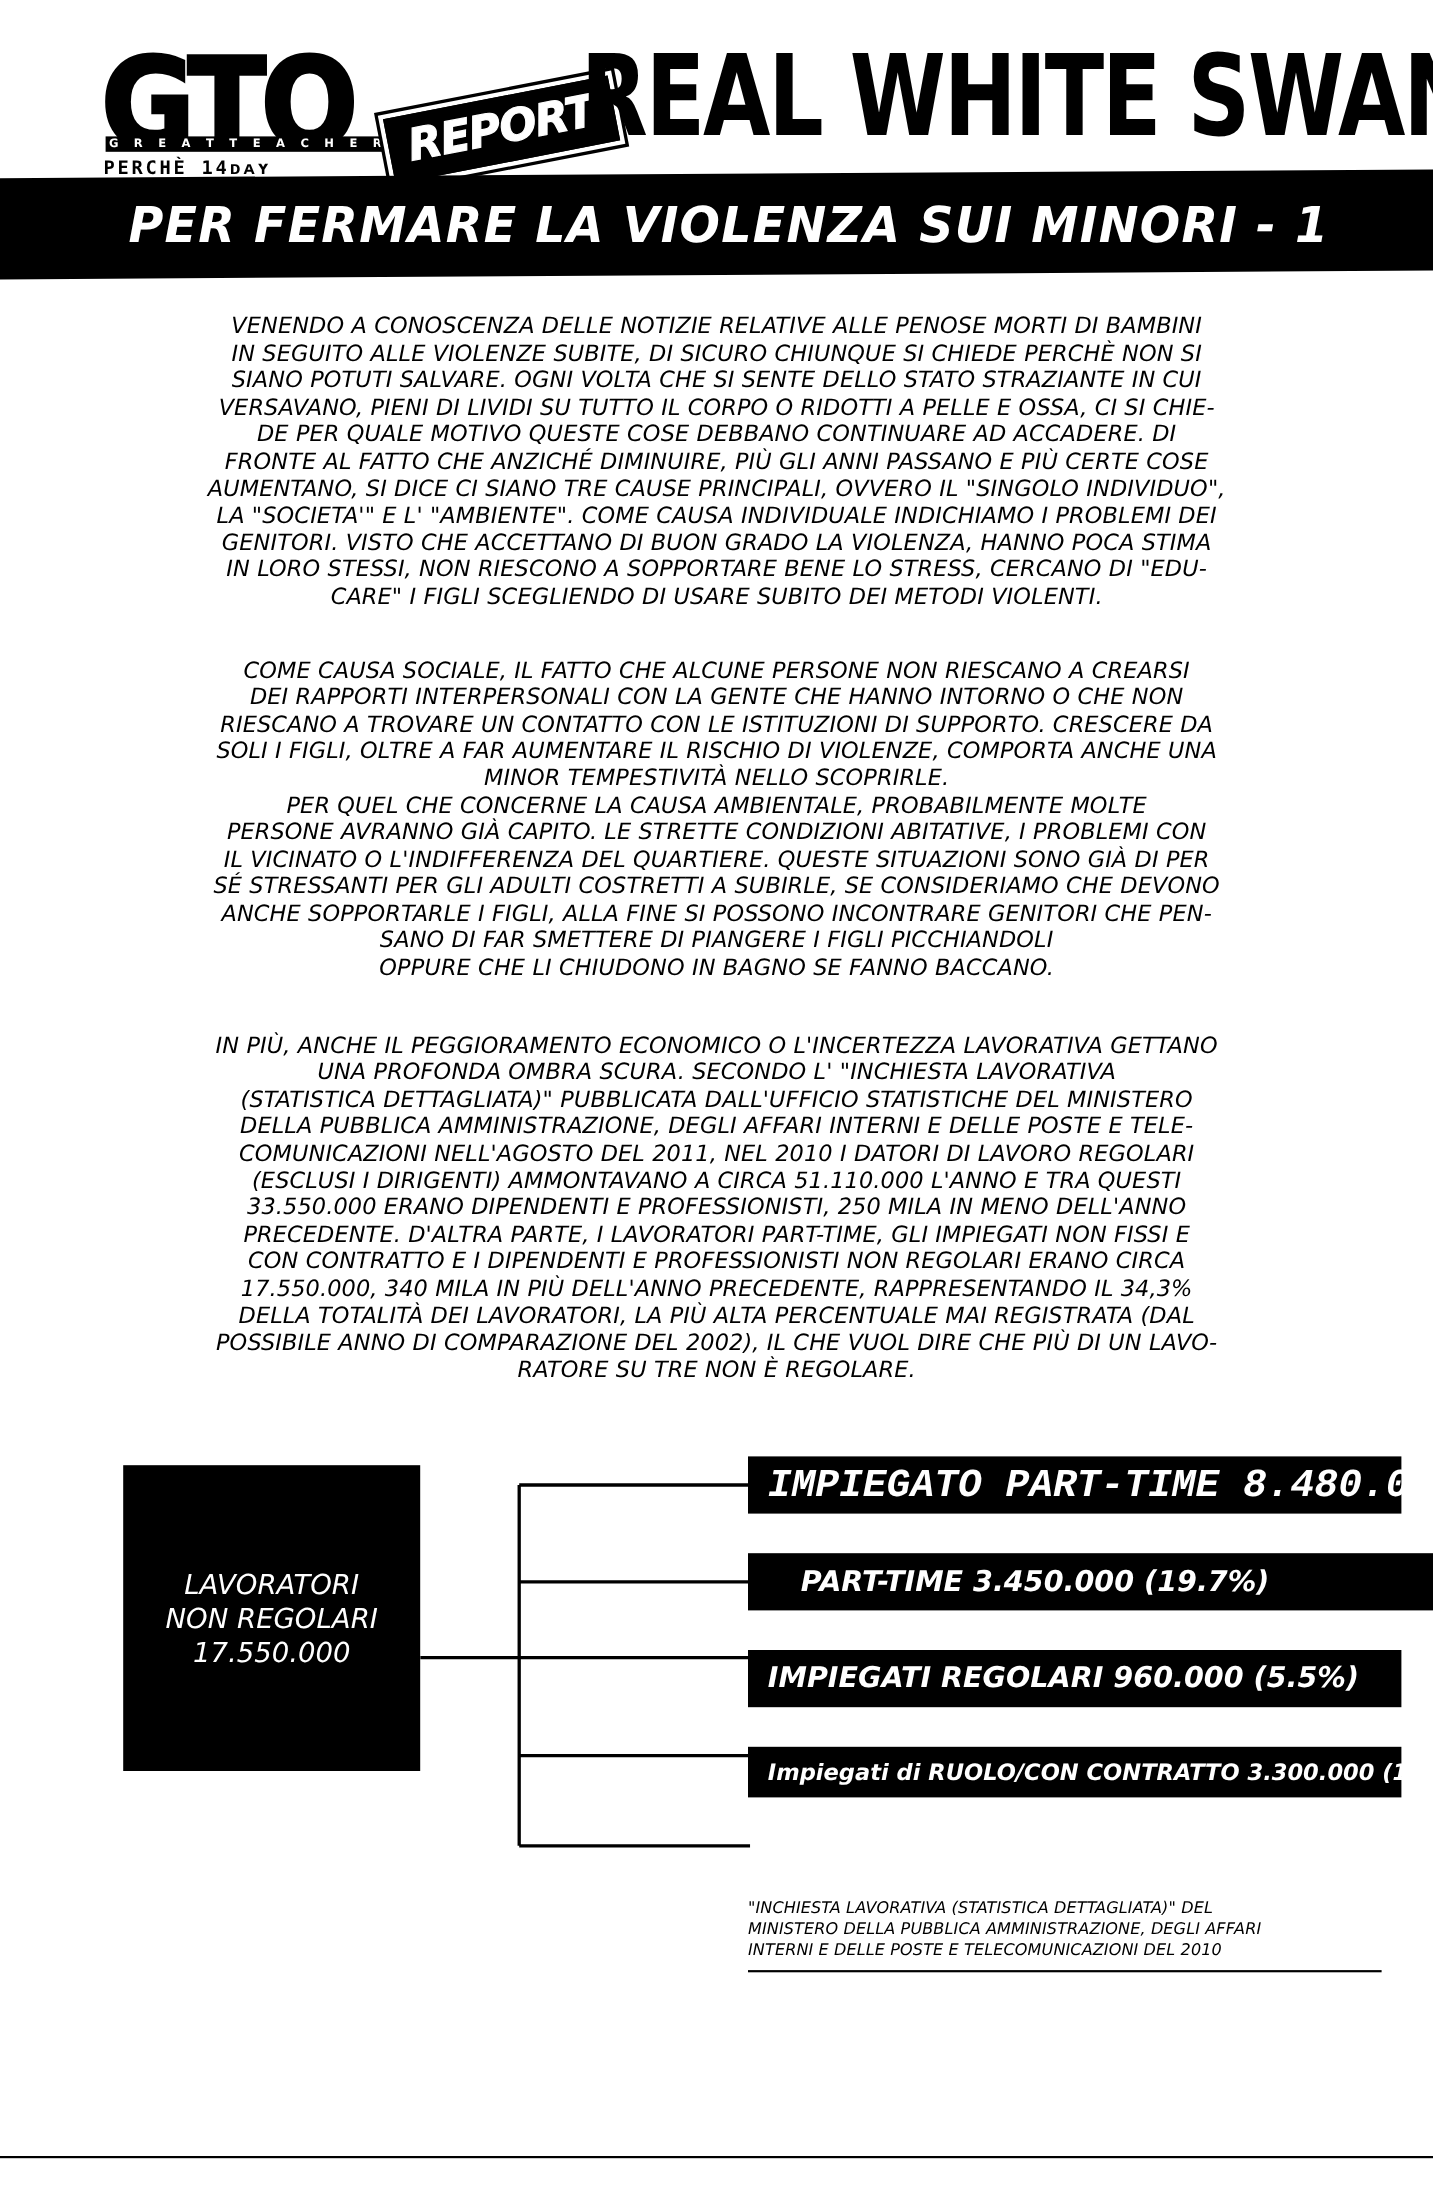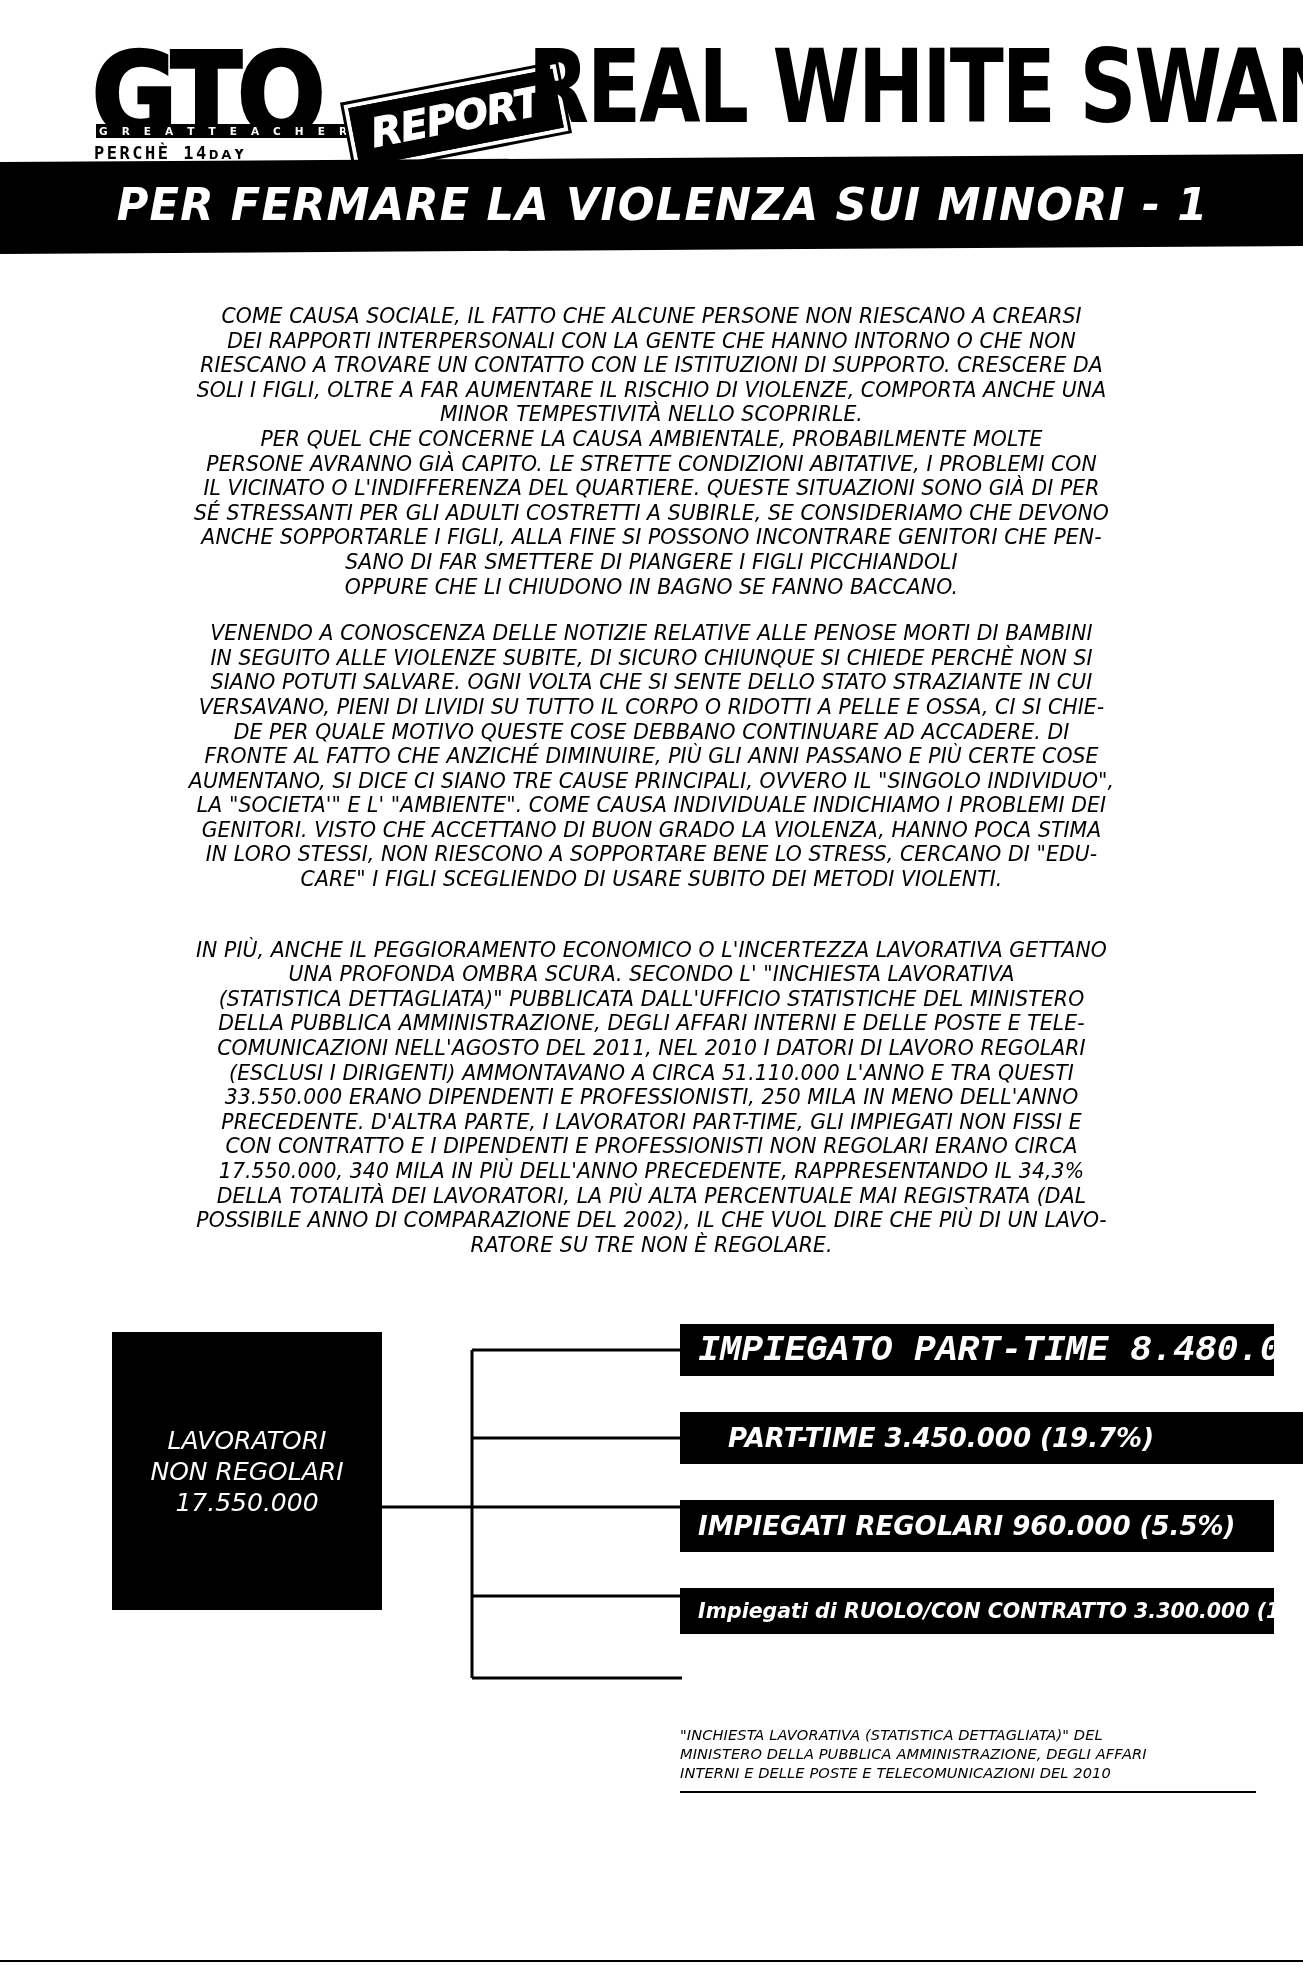--- a/index.html
+++ b/index.html
@@ -191,43 +191,43 @@
 
     <div class="swan-title">REAL WHITE SWAN</div>
   </div>
 
   <div class="title-bar"></div>
   <div class="title-bar-inner">
     <div class="chapter-title">PER FERMARE LA VIOLENZA SUI MINORI - 1</div>
   </div>
 
   <div class="body-wrap">
+    <p class="para" id="para1">VENENDO A CONOSCENZA DELLE NOTIZIE RELATIVE ALLE PENOSE MORTI DI BAMBINI
+IN SEGUITO ALLE VIOLENZE SUBITE, DI SICURO CHIUNQUE SI CHIEDE PERCHÈ NON SI
+SIANO POTUTI SALVARE. OGNI VOLTA CHE SI SENTE DELLO STATO STRAZIANTE IN CUI
+VERSAVANO, PIENI DI LIVIDI SU TUTTO IL CORPO O RIDOTTI A PELLE E OSSA, CI SI CHIE-
+DE PER QUALE MOTIVO QUESTE COSE DEBBANO CONTINUARE AD ACCADERE. DI
+FRONTE AL FATTO CHE  ANZICHÉ DIMINUIRE, PIÙ GLI ANNI PASSANO E PIÙ CERTE COSE
+AUMENTANO, SI DICE CI SIANO TRE CAUSE PRINCIPALI, OVVERO IL "SINGOLO INDIVIDUO",
+LA "SOCIETA'" E L' "AMBIENTE". COME CAUSA INDIVIDUALE INDICHIAMO I PROBLEMI DEI
+GENITORI. VISTO CHE ACCETTANO DI BUON GRADO LA VIOLENZA, HANNO POCA STIMA
+IN LORO STESSI, NON RIESCONO A SOPPORTARE BENE LO STRESS, CERCANO DI "EDU-
+CARE" I FIGLI SCEGLIENDO DI USARE SUBITO DEI METODI VIOLENTI.</p>
     <p class="para" id="para2">COME CAUSA SOCIALE, IL FATTO CHE ALCUNE PERSONE NON RIESCANO A CREARSI
 DEI RAPPORTI INTERPERSONALI CON LA GENTE CHE HANNO INTORNO O CHE NON
 RIESCANO A TROVARE UN CONTATTO CON LE ISTITUZIONI DI SUPPORTO. CRESCERE DA
 SOLI I FIGLI, OLTRE A FAR AUMENTARE IL RISCHIO DI VIOLENZE, COMPORTA ANCHE UNA
 MINOR TEMPESTIVITÀ NELLO SCOPRIRLE.
 PER QUEL CHE CONCERNE LA CAUSA AMBIENTALE, PROBABILMENTE MOLTE
 PERSONE AVRANNO GIÀ CAPITO. LE STRETTE CONDIZIONI ABITATIVE, I PROBLEMI CON
 IL VICINATO O L'INDIFFERENZA DEL QUARTIERE. QUESTE SITUAZIONI SONO GIÀ DI PER
 SÉ STRESSANTI PER GLI ADULTI COSTRETTI A SUBIRLE, SE CONSIDERIAMO CHE DEVONO
 ANCHE SOPPORTARLE I FIGLI, ALLA FINE SI POSSONO INCONTRARE GENITORI CHE PEN-
 SANO DI FAR SMETTERE DI PIANGERE I FIGLI PICCHIANDOLI
 OPPURE CHE LI CHIUDONO IN BAGNO SE FANNO BACCANO.</p>
-    <p class="para" id="para1">VENENDO A CONOSCENZA DELLE NOTIZIE RELATIVE ALLE PENOSE MORTI DI BAMBINI
-IN SEGUITO ALLE VIOLENZE SUBITE, DI SICURO CHIUNQUE SI CHIEDE PERCHÈ NON SI
-SIANO POTUTI SALVARE. OGNI VOLTA CHE SI SENTE DELLO STATO STRAZIANTE IN CUI
-VERSAVANO, PIENI DI LIVIDI SU TUTTO IL CORPO O RIDOTTI A PELLE E OSSA, CI SI CHIE-
-DE PER QUALE MOTIVO QUESTE COSE DEBBANO CONTINUARE AD ACCADERE. DI
-FRONTE AL FATTO CHE  ANZICHÉ DIMINUIRE, PIÙ GLI ANNI PASSANO E PIÙ CERTE COSE
-AUMENTANO, SI DICE CI SIANO TRE CAUSE PRINCIPALI, OVVERO IL "SINGOLO INDIVIDUO",
-LA "SOCIETA'" E L' "AMBIENTE". COME CAUSA INDIVIDUALE INDICHIAMO I PROBLEMI DEI
-GENITORI. VISTO CHE ACCETTANO DI BUON GRADO LA VIOLENZA, HANNO POCA STIMA
-IN LORO STESSI, NON RIESCONO A SOPPORTARE BENE LO STRESS, CERCANO DI "EDU-
-CARE" I FIGLI SCEGLIENDO DI USARE SUBITO DEI METODI VIOLENTI.</p>
     <p class="para" id="para3">IN PIÙ, ANCHE IL PEGGIORAMENTO ECONOMICO O L'INCERTEZZA LAVORATIVA GETTANO
 UNA PROFONDA OMBRA SCURA. SECONDO L'  "INCHIESTA LAVORATIVA
 (STATISTICA DETTAGLIATA)" PUBBLICATA DALL'UFFICIO STATISTICHE DEL MINISTERO
 DELLA PUBBLICA AMMINISTRAZIONE, DEGLI AFFARI INTERNI E DELLE POSTE E TELE-
 COMUNICAZIONI NELL'AGOSTO DEL 2011, NEL 2010 I DATORI DI LAVORO REGOLARI
 (ESCLUSI I DIRIGENTI) AMMONTAVANO A CIRCA 51.110.000 L'ANNO E TRA QUESTI
 33.550.000 ERANO DIPENDENTI E PROFESSIONISTI, 250 MILA IN MENO DELL'ANNO
 PRECEDENTE. D'ALTRA PARTE, I LAVORATORI PART-TIME, GLI IMPIEGATI NON FISSI E
 CON CONTRATTO E I DIPENDENTI E PROFESSIONISTI NON REGOLARI ERANO CIRCA
 17.550.000, 340 MILA IN PIÙ DELL'ANNO PRECEDENTE, RAPPRESENTANDO IL 34,3%

